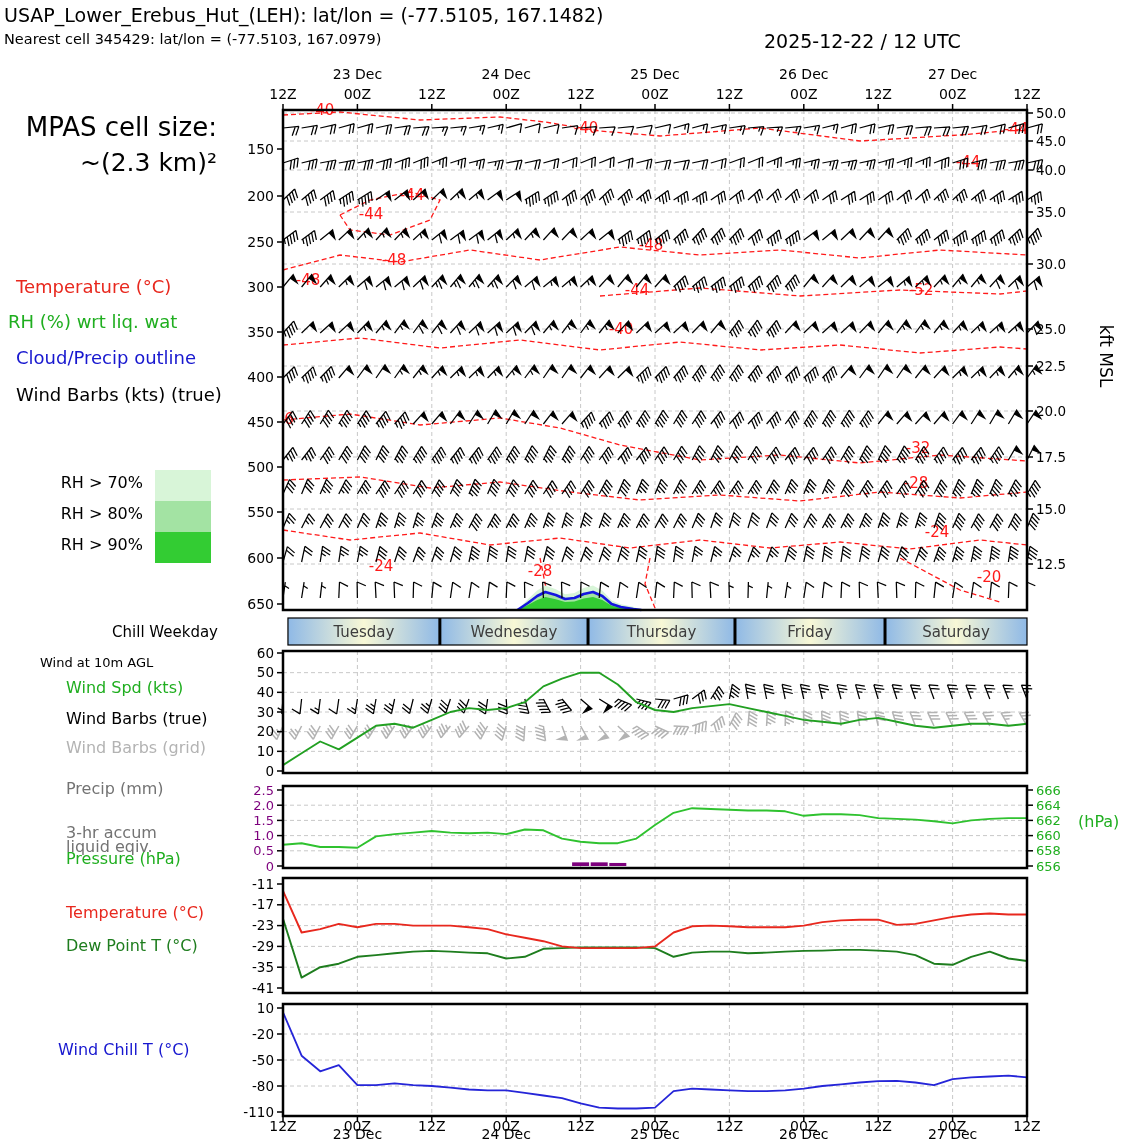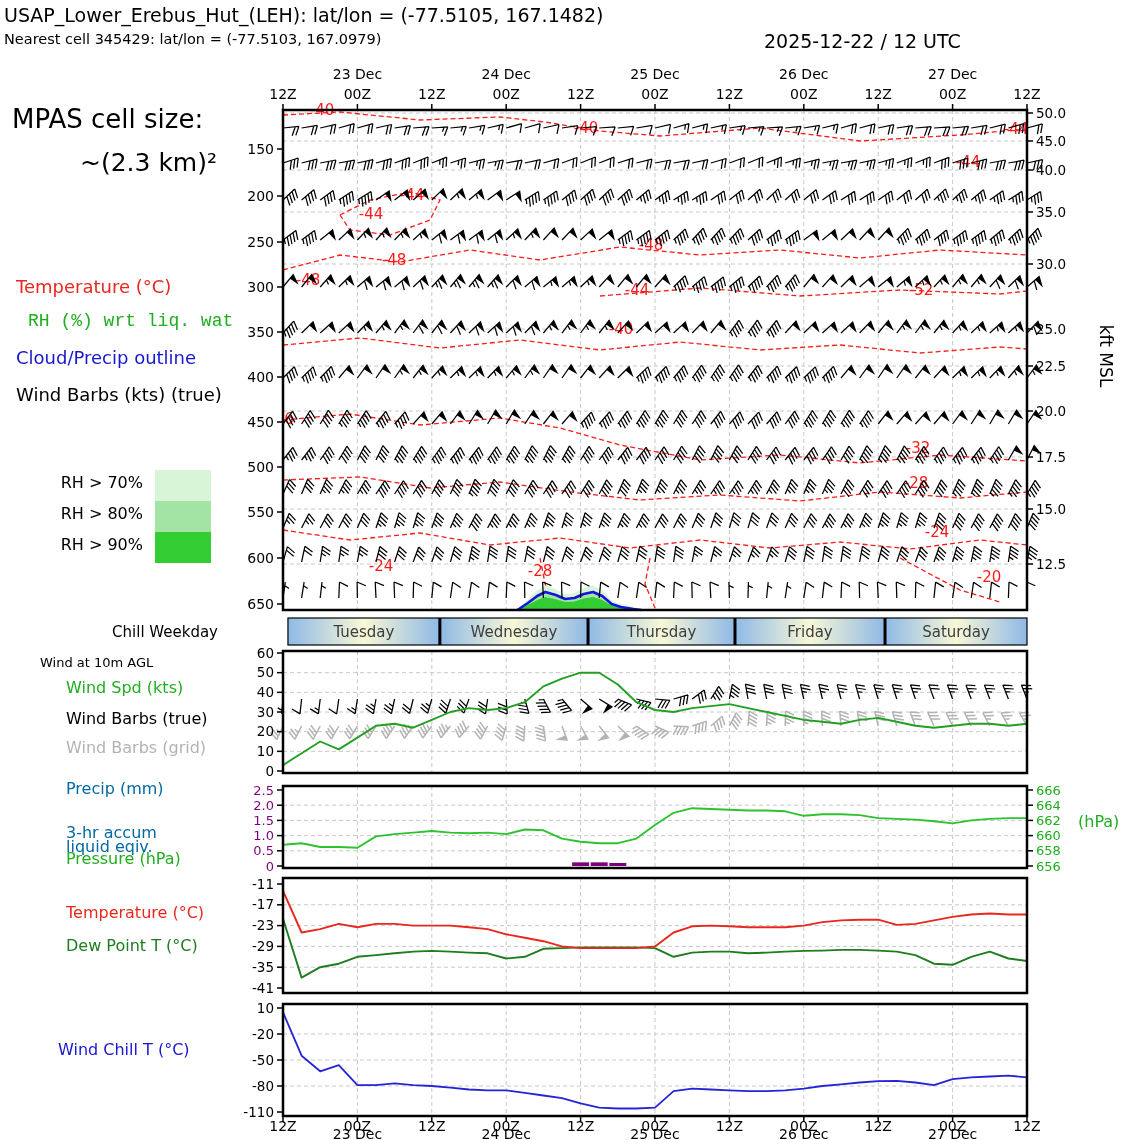--- a/index.html
+++ b/index.html
@@ -1,36 +1,36 @@
 <!DOCTYPE html>
 <html><head>
 <meta charset="utf-8">
 <style>
   html,body{margin:0;padding:0;background:#ffffff;}
   #app{position:relative;width:1140px;height:1140px;background:#fff;overflow:hidden;
        font-family:"DejaVu Sans","Liberation Sans",sans-serif;color:#000;}
   .lbl{position:absolute;white-space:nowrap;}
   .red{color:#e8281e;} .green{color:#1fae1f;} .dgreen{color:#1e7d1e;} .blue{color:#1717cf;}
-  .purple{color:#0369a1;} .gray{color:#b3b3b3;}
+  .purple{color:#737373;} .gray{color:#b3b3b3;}
   #plot{position:absolute;left:0;top:0;font-family:"DejaVu Sans","Liberation Sans",sans-serif;}
   .sw{position:absolute;width:56px;}
 </style>
 </head>
 <body>
 
 <div id="app">
 
   <div class="lbl" style="left:4px;top:4px;font-size:19px;">USAP_Lower_Erebus_Hut_(LEH): lat/lon = (-77.5105, 167.1482)</div>
   <div class="lbl" style="left:4px;top:31px;font-size:14.5px;">Nearest cell 345429: lat/lon = (-77.5103, 167.0979)</div>
   <div class="lbl" style="left:764px;top:30px;width:330px;text-align:left;font-size:19px;">2025-12-22 / 12 UTC</div>
 
-  <div class="lbl" style="left:12px;top:104px;width:205px;text-align:left;font-size:26px;">MPAS cell size:</div>
+  <div class="lbl" style="left:12px;top:112px;width:205px;text-align:right;font-size:26px;">MPAS cell size:</div>
   <div class="lbl" style="left:12px;top:148px;width:205px;text-align:right;font-size:25px;">~(2.3 km)²</div>
   <div class="lbl red" style="left:16px;top:276px;font-size:18px;">Temperature (°C)</div>
-  <div class="lbl green" style="left:28px;top:311px;font-size:18px;font-family:Liberation Mono, monospace;">RH (%) wrt liq. wat</div>
+  <div class="lbl green" style="left:8px;top:311px;font-size:18px;">RH (%) wrt liq. wat</div>
   <div class="lbl blue" style="left:16px;top:347px;font-size:18px;">Cloud/Precip outline</div>
   <div class="lbl" style="left:16px;top:384px;font-size:18px;">Wind Barbs (kts) (true)</div>
 
   <div class="lbl" style="left:18px;top:473px;width:125px;text-align:right;font-size:16px;">RH &gt; 70%</div>
   <div class="lbl" style="left:18px;top:504px;width:125px;text-align:right;font-size:16px;">RH &gt; 80%</div>
   <div class="lbl" style="left:18px;top:535px;width:125px;text-align:right;font-size:16px;">RH &gt; 90%</div>
   <div class="sw" style="left:155px;top:470px;height:31px;background:#d8f5d8;"></div>
   <div class="sw" style="left:155px;top:501px;height:31px;background:#a3e3a3;"></div>
   <div class="sw" style="left:155px;top:532px;height:31px;background:#33cc33;"></div>
 

